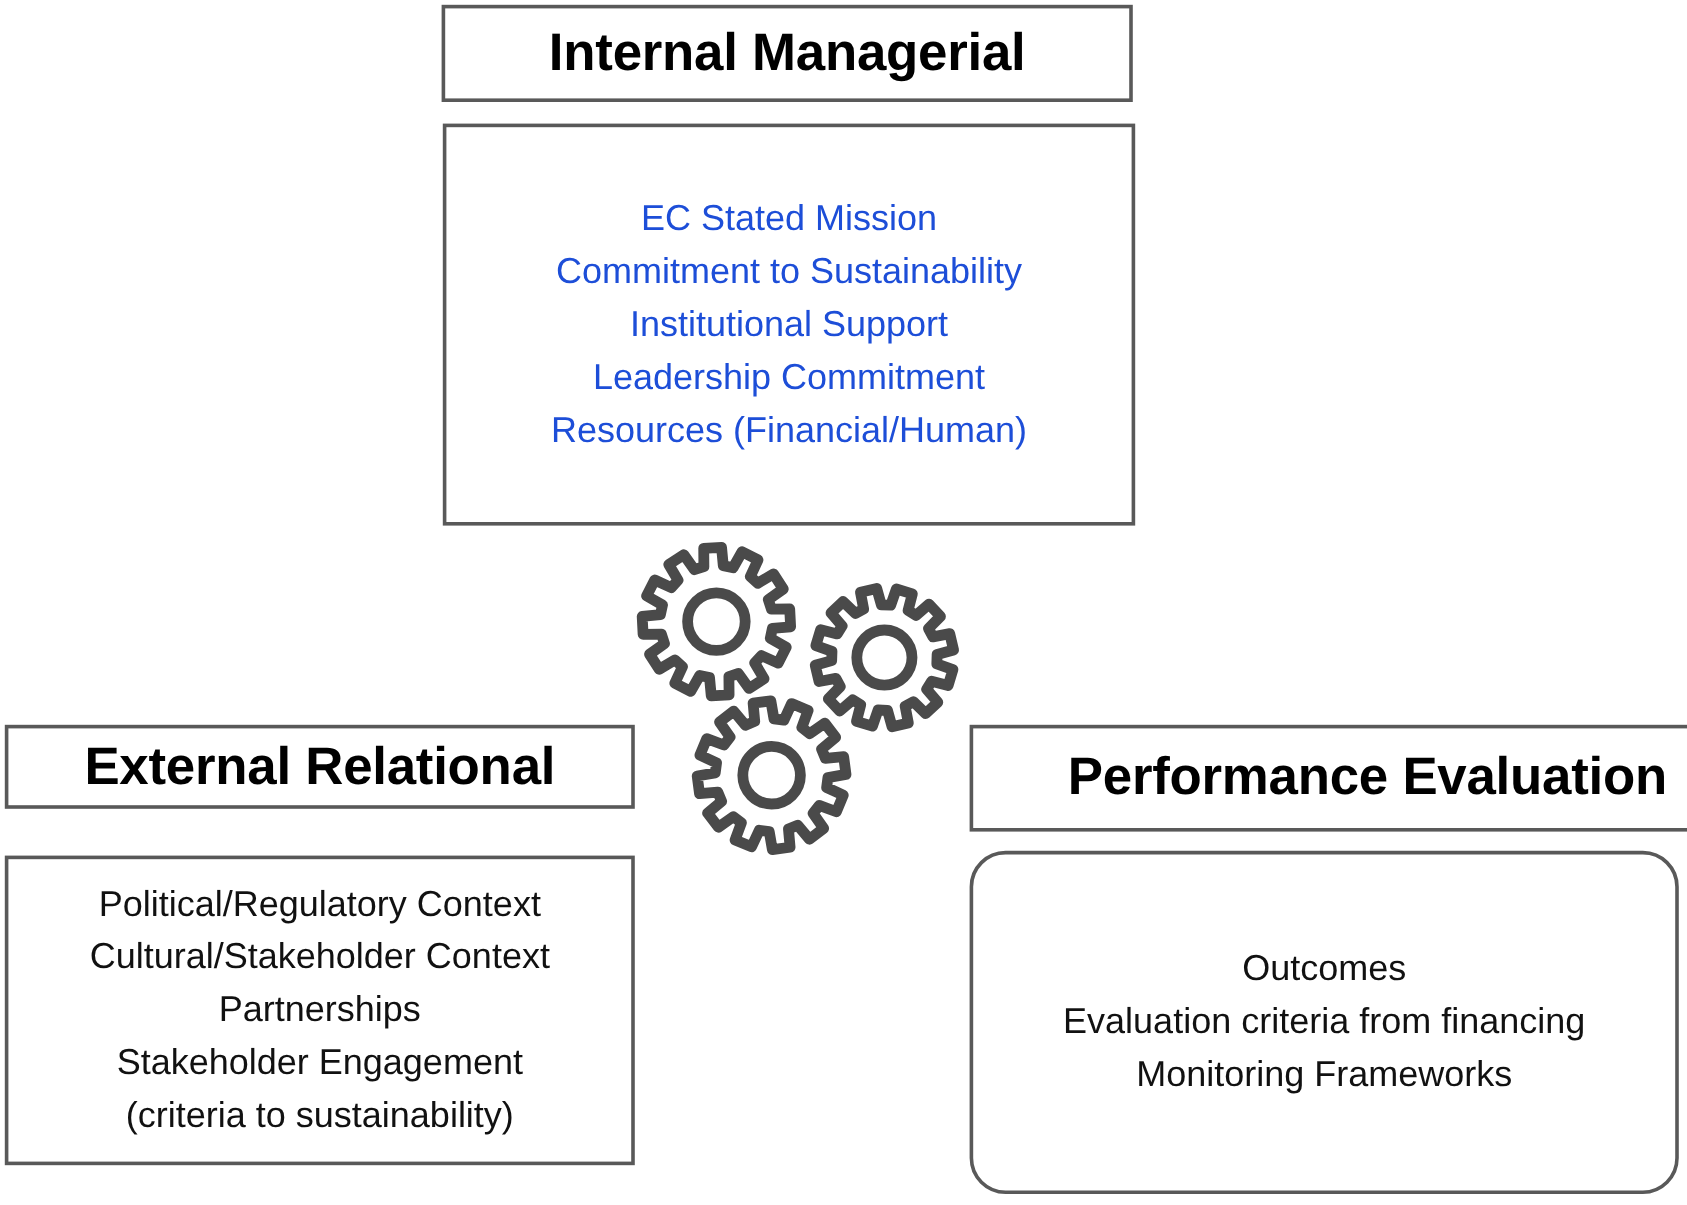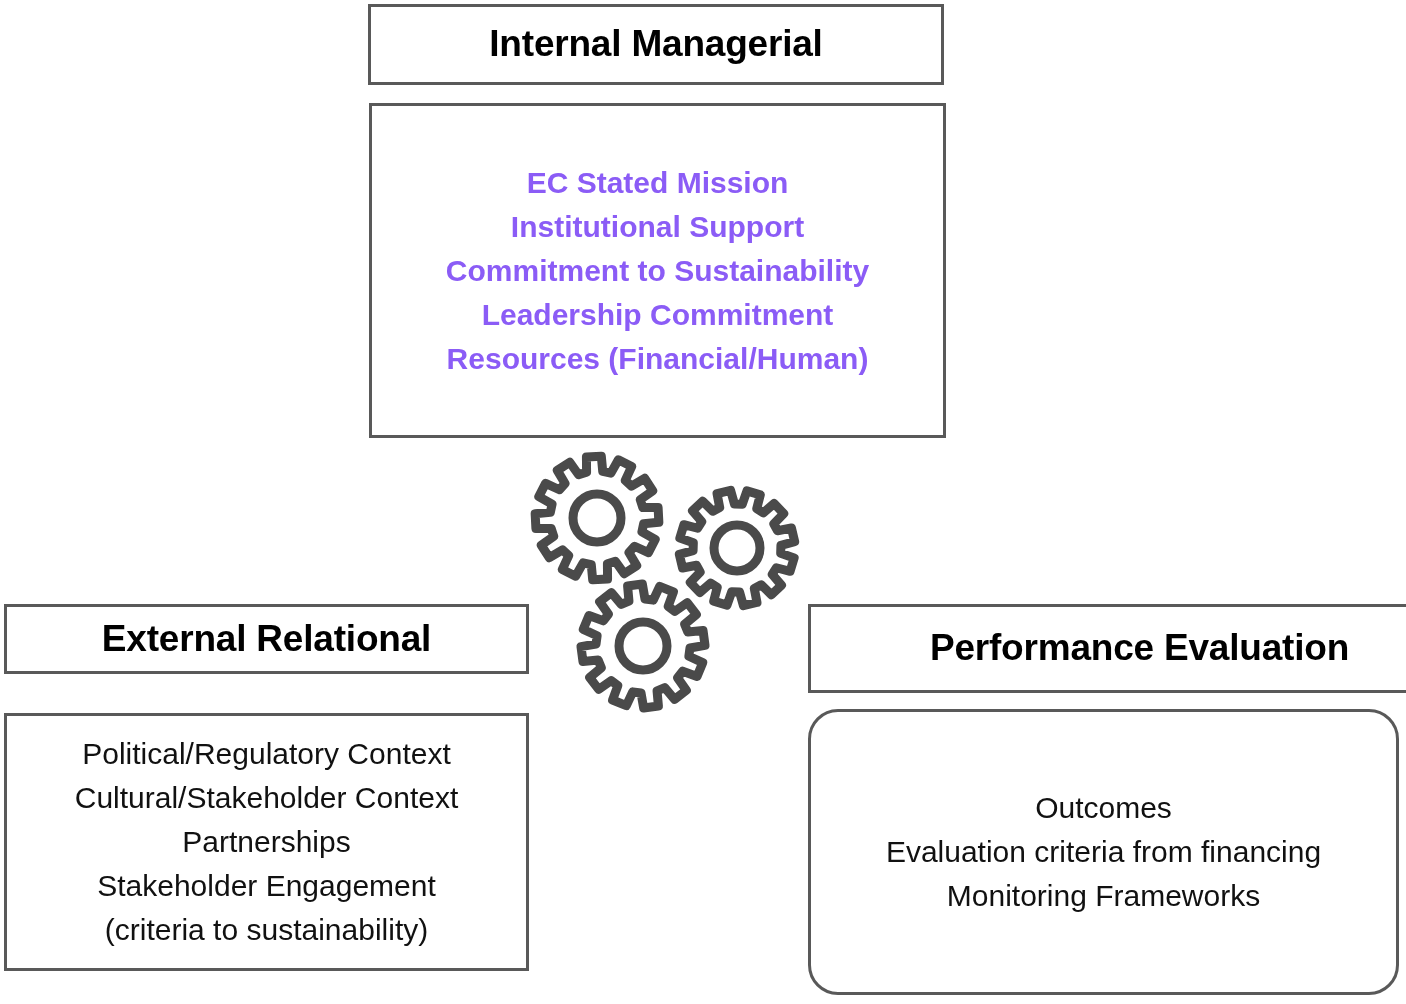--- a/index.html
+++ b/index.html
@@ -24,21 +24,21 @@
     box-sizing: border-box;
     background: #ffffff;
     border: 3px solid #595959;
   }
   .header-box {
     display: flex;
     align-items: center;
     justify-content: center;
   }
   .header-label {
-    font-size: 37px;
+    font-size: 44px;
     font-weight: bold;
     letter-spacing: -0.2px;
     color: #000000;
     text-align: center;
     line-height: 1.1;
     white-space: nowrap;
   }
   .content-box {
     display: flex;
     align-items: center;
@@ -84,24 +84,24 @@
 </head>
 <body>
 
 <div id="canvas" style="background: rgb(255, 255, 255);">
 
   <div class="box header-box" id="im-header" style="border-color: rgb(89, 89, 89);">
     <span class="header-label">Internal Managerial</span>
   </div>
 
   <div class="box content-box" id="im-content" style="border-color: rgb(89, 89, 89);">
-    <div class="content-list" style="color: #8b5cf6; font-weight: bold;">
+    <div class="content-list" style="color: #1d4ed8;">
       <span class="content-line">EC Stated Mission</span>
+      <span class="content-line">Commitment to Sustainability</span>
       <span class="content-line">Institutional Support</span>
-      <span class="content-line">Commitment to Sustainability</span>
       <span class="content-line">Leadership Commitment</span>
       <span class="content-line">Resources (Financial/Human)</span>
     </div>
   </div>
 
   <div class="box header-box" id="er-header" style="border-color: rgb(89, 89, 89);">
     <span class="header-label">External Relational</span>
   </div>
 
   <div class="box content-box" id="er-content" style="border-color: rgb(89, 89, 89);">

